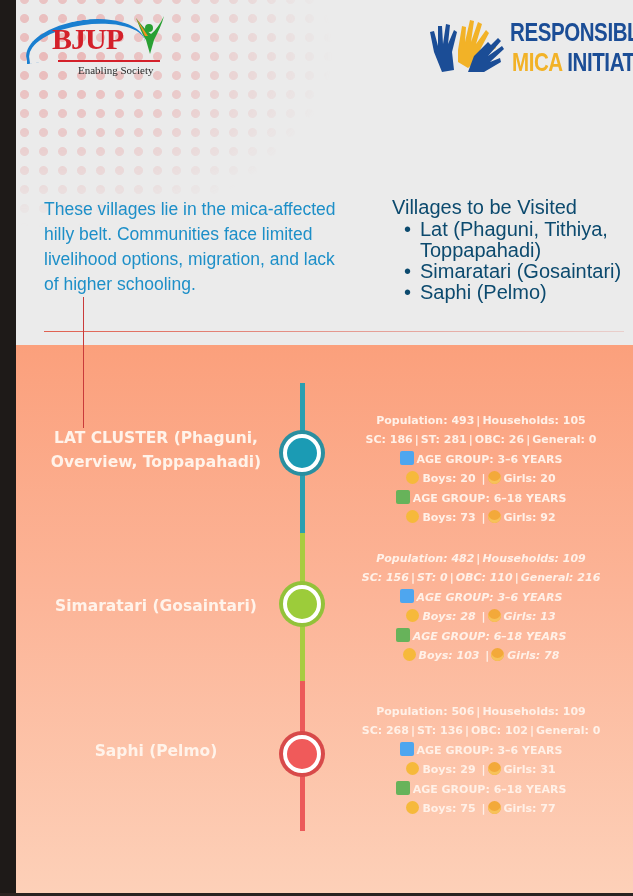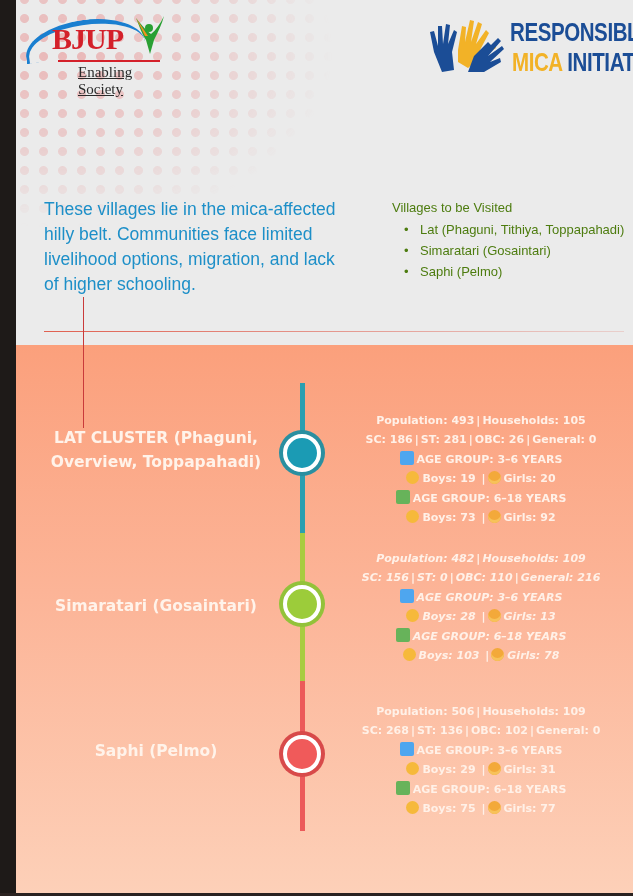--- a/index.html
+++ b/index.html
@@ -15,33 +15,33 @@
     background-size: 19px 19px;
     -webkit-mask-image: radial-gradient(ellipse at 20% 25%, #000 0%, rgba(0,0,0,0.6) 35%, transparent 70%);
     mask-image: radial-gradient(ellipse at 20% 25%, #000 0%, rgba(0,0,0,0.6) 35%, transparent 70%);
   }
 
   .logo-bjup { position: absolute; left: 8px; top: 8px; width: 145px; height: 70px; }
   .logo-bjup .swoosh { position: absolute; left: 0; top: 12px; width: 120px; height: 36px; border-top: 5px solid #1a7fd0; border-left: 3px solid #1a7fd0; border-radius: 60px 60px 0 0 / 30px 30px 0 0; transform: rotate(-8deg); }
   .logo-bjup .word { position: absolute; left: 28px; top: 14px; font-family: "Liberation Serif", serif; font-weight: bold; font-size: 30px; color: #d4202a; letter-spacing: -1px; }
   .logo-bjup .underline { position: absolute; left: 34px; top: 52px; width: 102px; height: 2px; background: #d4202a; }
   .logo-bjup .figure { position: absolute; left: 108px; top: 6px; width: 34px; height: 46px; }
-  .logo-bjup .tag { position: absolute; left: 54px; top: 56px; font-family: "Liberation Serif", serif; font-size: 15px; color: #2a2a2a; text-decoration: underline; }
+  .logo-bjup .tag { position: absolute; left: 54px; top: 56px; font-family: "Liberation Serif", serif; font-size: 11px; color: #2a2a2a; }
 
   .logo-rmi { position: absolute; left: 412px; top: 10px; width: 218px; height: 68px; }
   .logo-rmi .hands { position: absolute; left: 0; top: 2px; width: 82px; height: 64px; }
   .logo-rmi .l1 { position: absolute; left: 82px; top: 8px; font-family: "Liberation Sans", sans-serif; font-weight: bold; font-size: 25px; color: #1b4d96; letter-spacing: -0.5px; transform: scaleX(0.82); transform-origin: left; white-space: nowrap; }
   .logo-rmi .l2 { position: absolute; left: 84px; top: 38px; font-family: "Liberation Sans", sans-serif; font-weight: bold; font-size: 25px; white-space: nowrap; transform: scaleX(0.82); transform-origin: left; letter-spacing: -0.5px; }
   .logo-rmi .l2 .mica { color: #f2b227; }
   .logo-rmi .l2 .init { color: #1b4d96; }
 
   .title { position: absolute; left: 0; top: 86px; width: 633px; text-align: center; font-family: "Liberation Sans", sans-serif; font-weight: bold; font-size: 31px; line-height: 32px; color: #ec3a3a; letter-spacing: -0.3px; }
 
   .intro { position: absolute; left: 28px; top: 197px; width: 300px; font-size: 17.5px; line-height: 25px; color: #1d8fc8; }
-  .visits { position: absolute; left: 376px; top: 197px; width: 240px; color: #4d7c0f; font-size: 13px; line-height: 21px; }
+  .visits { position: absolute; left: 376px; top: 197px; width: 240px; color: #0c4a6e; font-size: 20px; line-height: 21px; }
   .visits ul { list-style: none; margin-top: 1px; }
   .visits li { position: relative; padding-left: 28px; }
   .visits li::before { content: "\2022"; position: absolute; left: 12px; top: 0; }
 
   .divider { position: absolute; left: 28px; top: 331px; width: 580px; height: 1px; background: linear-gradient(to right, #e06050, rgba(224,96,80,0.2)); }
   .vline { position: absolute; left: 67px; top: 297px; width: 1px; height: 131px; background: #c93a3a; z-index: 5; }
 
   
   .bottom { position: absolute; left: 0; top: 345px; width: 633px; height: 548px; background: linear-gradient(to bottom, #fba07c 0%, #fcb497 45%, #fdd0b8 100%); }
   .pop-title { position: absolute; left: 0; top: 6px; width: 633px; text-align: center; font-family: "Liberation Sans", sans-serif; font-weight: bold; font-size: 30px; letter-spacing: -1px; color: #f04a3a; -webkit-text-stroke: 1px #a81818; }
@@ -122,21 +122,21 @@
 
     <div class="node" style="top:89px;background:#1b9bb4;box-shadow:0 0 0 4px #2a8fa0;"></div>
     <div class="node" style="top:240px;background:#9ccc3a;box-shadow:0 0 0 4px #93c23a;"></div>
     <div class="node" style="top:390px;background:#f05a5a;box-shadow:0 0 0 4px #d84a4a;"></div>
 
     <div class="loc" style="top:81px;padding:0 30px;">LAT CLUSTER (Phaguni, Overview, Toppapahadi)</div>
     <div class="stats" style="top:66px;">
       <div><span>Population: 493</span><span class="sep">|</span><span>Households: 105</span></div>
       <div><span>SC: 186</span><span class="sep">|</span><span>ST: 281</span><span class="sep">|</span><span>OBC: 26</span><span class="sep">|</span><span>General: 0</span></div>
       <div><span class="sq" style="background:#4ea6ef;"></span><span>AGE GROUP: 3–6 YEARS</span></div>
-      <div><span class="face"></span><span>Boys: 19</span> <span class="sep">|</span><span class="face girl"></span><span>Girls: 20</span></div>
+      <div><span class="face"></span><span>Boys: 20</span> <span class="sep">|</span><span class="face girl"></span><span>Girls: 20</span></div>
       <div><span class="sq" style="background:#67b35a;"></span><span>AGE GROUP: 6–18 YEARS</span></div>
       <div><span class="face"></span><span>Boys: 73</span> <span class="sep">|</span><span class="face girl"></span><span>Girls: 92</span></div>
     </div>
 
     <div class="loc" style="top:249px;">Simaratari (Gosaintari)</div>
     <div class="stats" style="top:204px;font-style:italic;">
       <div><span>Population: 482</span><span class="sep">|</span><span>Households: 109</span></div>
       <div><span>SC: 156</span><span class="sep">|</span><span>ST: 0</span><span class="sep">|</span><span>OBC: 110</span><span class="sep">|</span><span>General: 216</span></div>
       <div><span class="sq" style="background:#4ea6ef;"></span><span>AGE GROUP: 3–6 YEARS</span></div>
       <div><span class="face"></span><span>Boys: 28</span> <span class="sep">|</span><span class="face girl"></span><span>Girls: 13</span></div>

